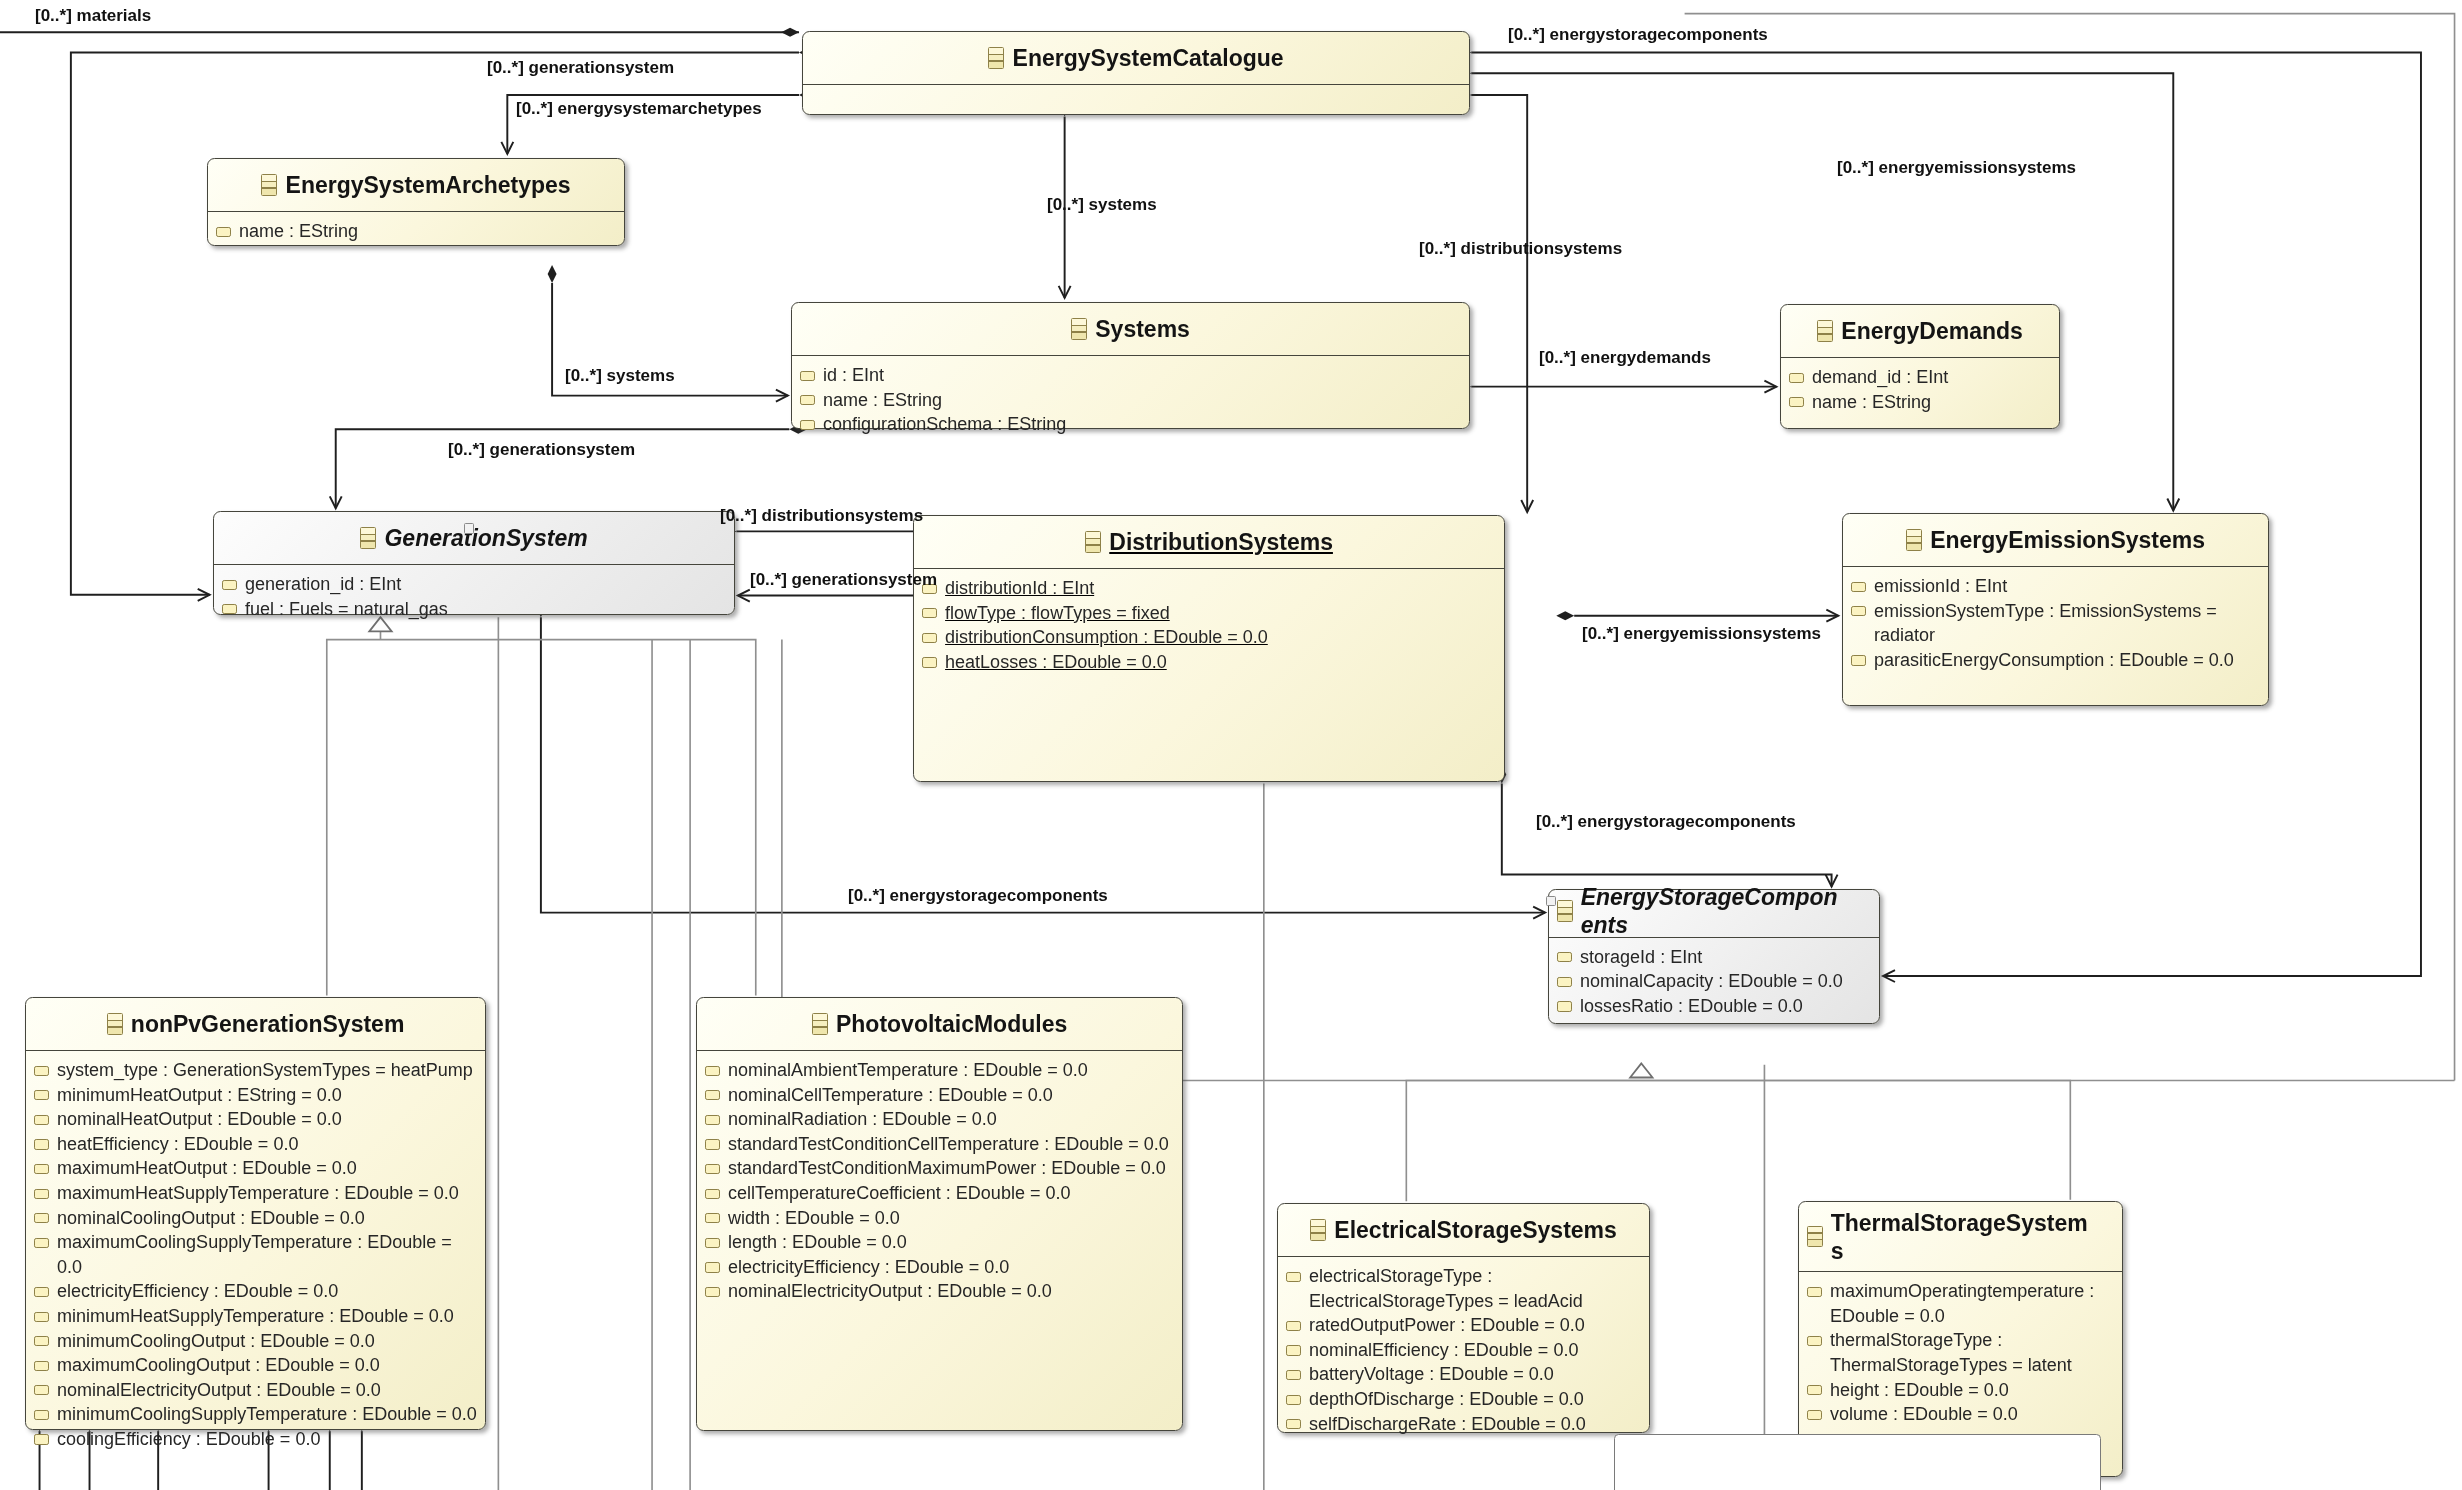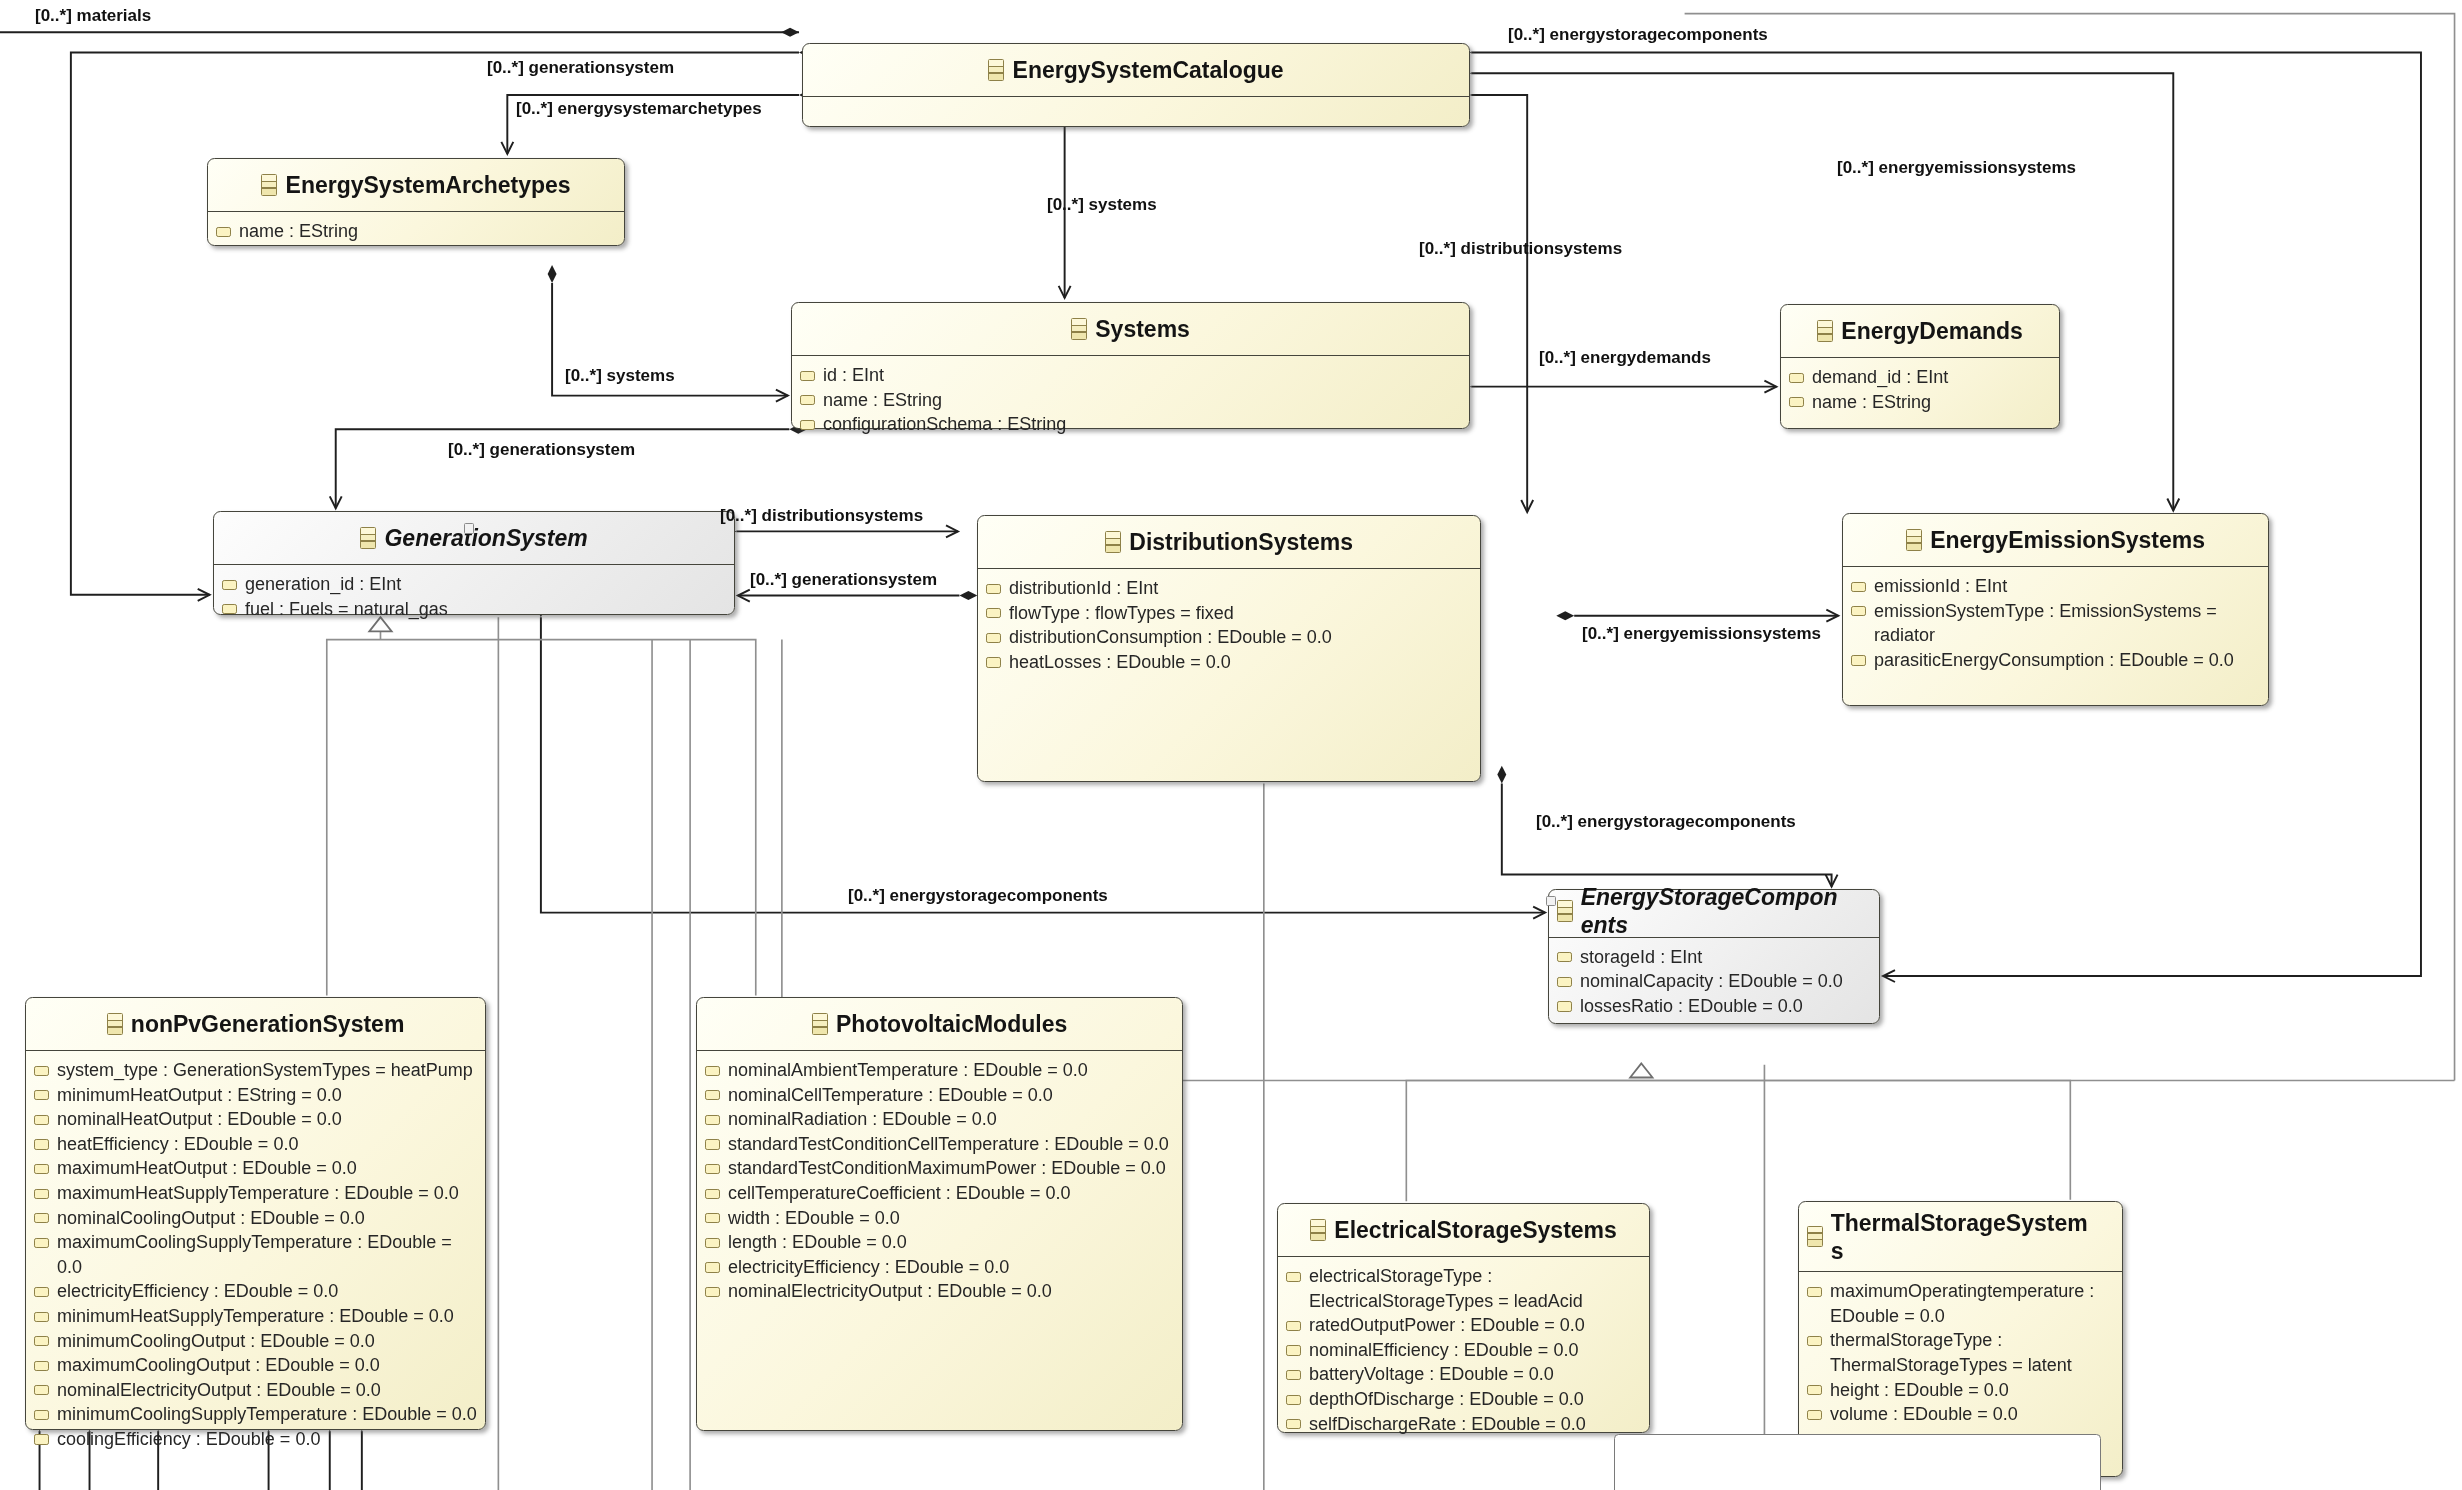--- a/index.html
+++ b/index.html
@@ -101,21 +101,21 @@
       <polyline points="442,1918 442,1998" class="edge" marker-start="url(#m-diamond-start)"></polyline>
       <polyline points="485,1918 485,1998" class="edge" marker-start="url(#m-diamond-start)"></polyline>
     </g>
   <g id="triangle-group">
       <polygon points="510,827 495,846 525,846" class="gen-triangle"></polygon>
       <polygon points="2200,1425 2185,1444 2215,1444" class="gen-triangle"></polygon>
     </g>
 </svg>
 
 <div id="boxes-layer">
-    <div class="uml-class" style="left: 802px; top: 43px; width: 668px; height: 84px;">
+    <div class="uml-class" style="left: 802px; top: 31px; width: 668px; height: 84px;">
       <div class="uml-header">
         <span class="class-icon"></span>
         <span class="uml-title">EnergySystemCatalogue</span>
       </div>
       <div class="uml-attrs"></div>
     </div>
     <div class="uml-class" style="left: 207px; top: 158px; width: 418px; height: 88px;">
       <div class="uml-header">
         <span class="class-icon"></span>
         <span class="uml-title">EnergySystemArchetypes</span>
@@ -173,21 +173,21 @@
         <div class="uml-attr">
           <span class="attr-icon"></span>
           <span>generation_id : EInt</span>
         </div>
         <div class="uml-attr">
           <span class="attr-icon"></span>
           <span>fuel : Fuels = natural_gas</span>
         </div>
       </div>
     </div>
-    <div class="uml-class" style="left: 977px; top: 515px; width: 504px; height: 267px;">
+    <div class="uml-class" style="left: 913px; top: 515px; width: 592px; height: 267px; text-decoration: underline;">
       <div class="uml-header">
         <span class="class-icon"></span>
         <span class="uml-title">DistributionSystems</span>
       </div>
       <div class="uml-attrs">
         <div class="uml-attr">
           <span class="attr-icon"></span>
           <span>distributionId : EInt</span>
         </div>
         <div class="uml-attr">

